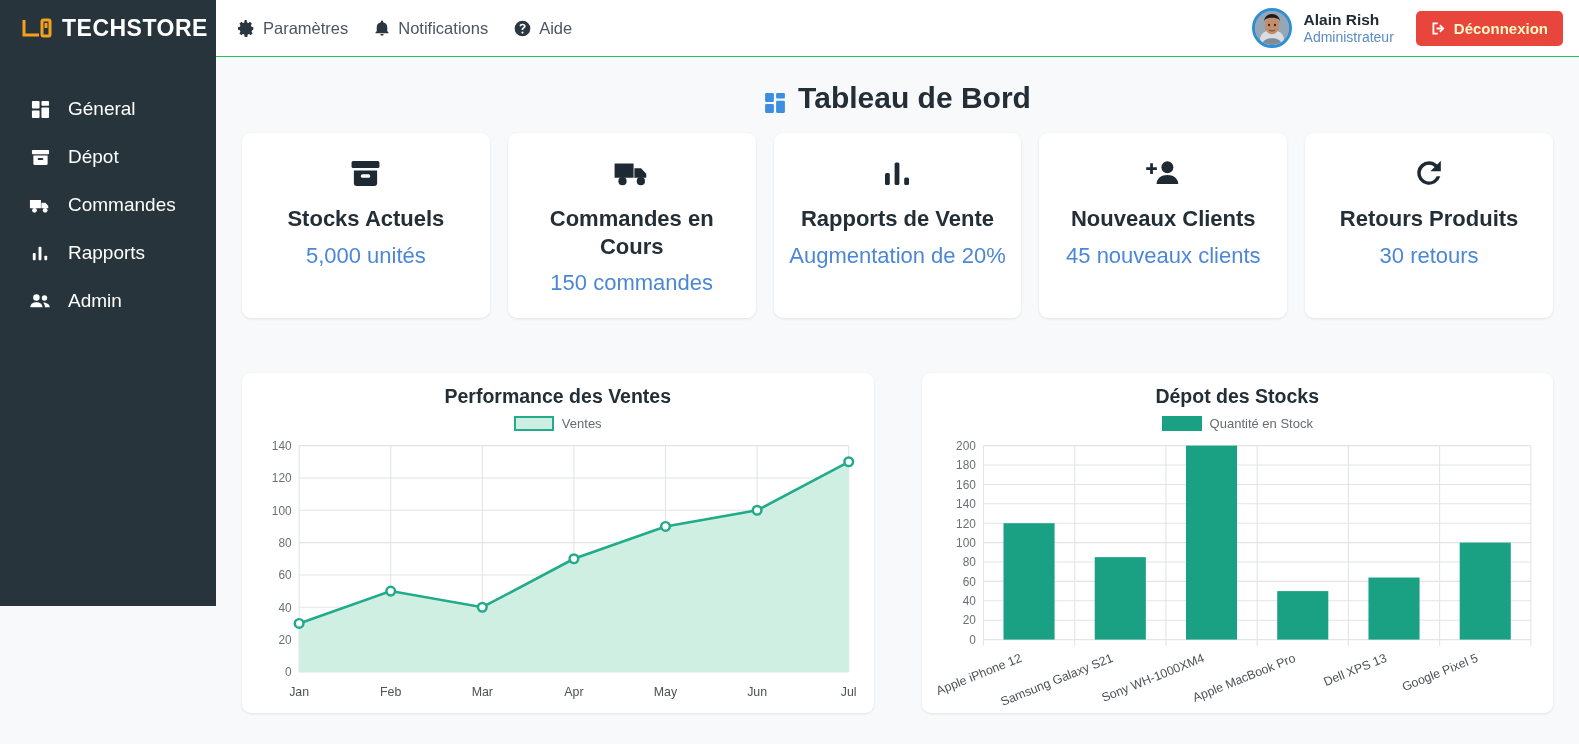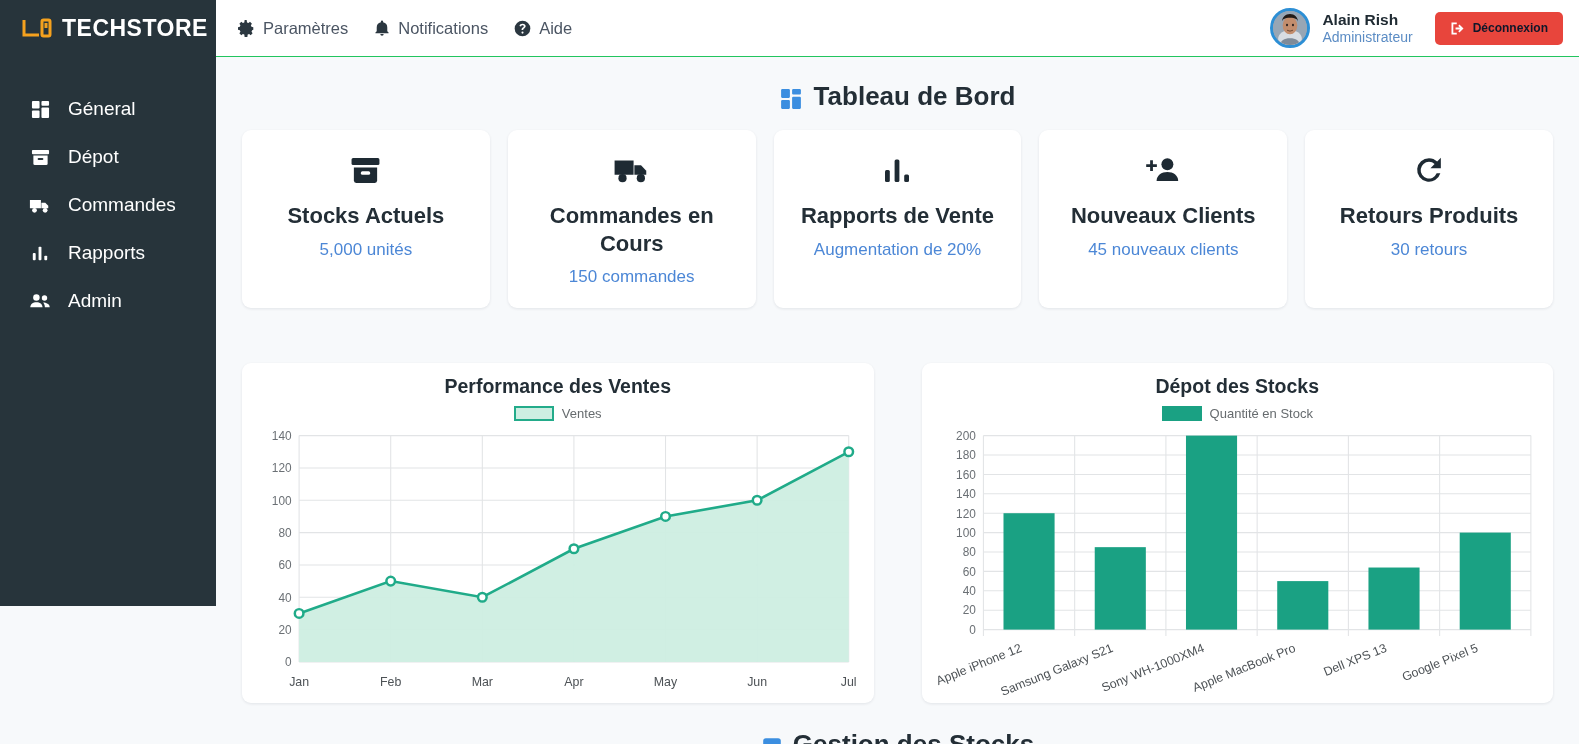--- a/index.html
+++ b/index.html
@@ -59,54 +59,54 @@
     width: 40px; height: 40px; border-radius: 50%;
     border: 3px solid #2d8fd5; overflow: hidden; flex: 0 0 40px;
     background: #9aa7b4;
   }
   .avatar svg { display: block; width: 100%; height: 100%; }
   .who { line-height: 1.15; text-align: left; }
   .who-name { font-size: 15.5px; font-weight: bold; color: #202b33; }
   .who-role { font-size: 14px; color: #5b8cc4; }
   .logout {
     margin-left: 10px;
-    background: #e8453c; color: #0f172a; border: none;
+    background: #e8453c; color: #fef9c3; border: none;
     border-radius: 5px; padding: 9px 15px;
-    font-size: 12px; font-weight: bold; cursor: pointer;
+    font-size: 15px; font-weight: bold; cursor: pointer;
     display: flex; align-items: center; gap: 8px;
     font-family: "Liberation Sans", sans-serif;
   }
   .logout svg { fill: #ffffff; display: block; }
 
   
   #content { flex: 1; overflow: hidden; padding: 0 26px; position: relative; }
   .page-title {
     display: flex; align-items: center; justify-content: center; gap: 12px;
     margin: 24px 0 18px;
-    font-size: 26px; font-weight: bold; color: #232e36;
+    font-size: 30px; font-weight: bold; color: #232e36;
   }
   .title-ico { width: 22px; height: 22px; display: block; }
 
   
   .cards { display: flex; gap: 18px; }
   .card {
     flex: 1; background: #ffffff; border-radius: 9px;
     box-shadow: 0 1px 3px rgba(16,24,40,.09);
     padding: 22px 14px 20px;
     display: flex; flex-direction: column; align-items: center;
     min-height: 167px;
     cursor: pointer;
   }
   .card-ico { height: 36px; display: flex; align-items: center; justify-content: center; margin-bottom: 14px; }
   .card-ico svg { display: block; fill: #1e2a33; }
   .card-title {
     font-size: 22px; font-weight: bold; color: #232e36;
     text-align: center; line-height: 1.25; margin-bottom: 9px;
   }
-  .card-sub { font-size: 17px; color: #4c87d6; text-align: center; line-height: 1.3; }
+  .card-sub { font-size: 22px; color: #4c87d6; text-align: center; line-height: 1.3; }
 
   
   .charts { display: flex; gap: 48px; margin-top: 55px; }
   .panel {
     flex: 1; background: #ffffff; border-radius: 9px;
     box-shadow: 0 1px 3px rgba(16,24,40,.09);
     padding: 16px 14px 10px;
     height: 340px;
     display: flex; flex-direction: column; justify-content: center;
   }

